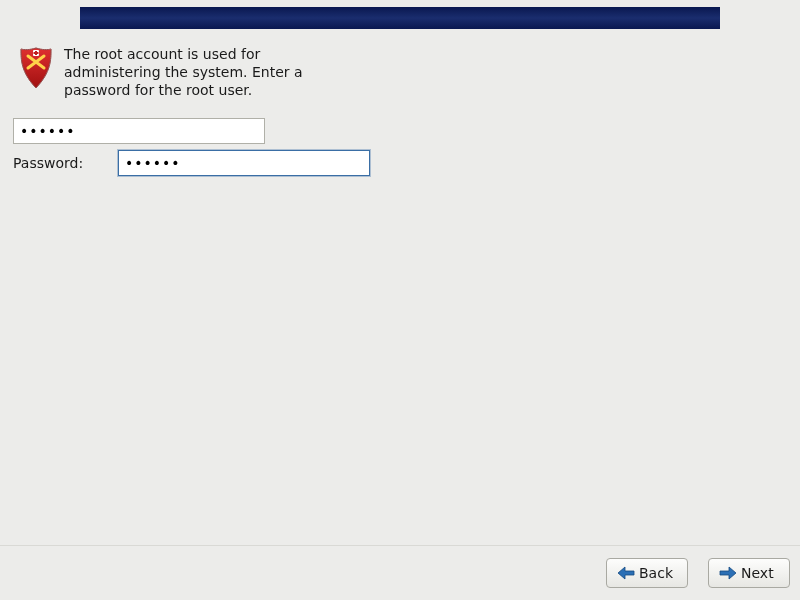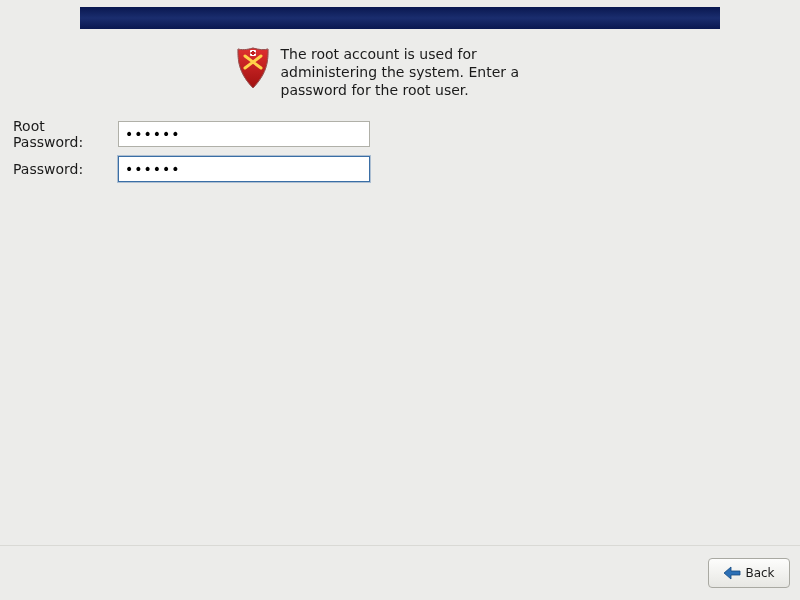--- a/index.html
+++ b/index.html
@@ -29,21 +29,20 @@
       position: absolute;
       top: 46px;
       left: 13px;
       right: 13px;
     }
     .intro-row {
       display: flex;
       align-items: flex-start;
       gap: 10px;
       margin-bottom: 18px;
-      justify-content: center;
     }
     .shield-icon {
       width: 36px;
       height: 44px;
       flex-shrink: 0;
       margin-left: 5px;
     }
     .intro-text {
       max-width: 290px;
       line-height: 1.28;
@@ -87,25 +86,24 @@
       gap: 20px;
     }
     .nav-btn {
       min-width: 82px;
       height: 30px;
       background: linear-gradient(to bottom, #fdfdfc, #e7e7e3);
       border: 1px solid #a9a9a2;
       border-radius: 4px;
       display: flex;
       align-items: center;
-      justify-content: center;
       gap: 4px;
       cursor: pointer;
       font-family: inherit;
-      font-size: 12px;
+      font-size: 14px;
       color: #1a1a1a;
       padding: 0 10px;
     }
     .arrow {
       width: 18px;
       height: 14px;
       display: block;
     }
   </style>
 </head>
@@ -128,32 +126,39 @@
         <path d="M10 22 L26 10 M10 10 L26 22" stroke="#ffd24a" stroke-width="3" stroke-linecap="round"></path>
         <rect x="15" y="4" width="6" height="6" fill="#ffffff" rx="1"></rect>
         <rect x="17" y="5" width="2" height="4" fill="#c02020"></rect>
         <rect x="15.5" y="6" width="5" height="2" fill="#c02020"></rect>
       </svg>
     </div>
     <div class="intro-text">The root account is used for administering the system.  Enter a password for the root user.</div>
   </div>
 
   <div class="form-row">
-    <div class="form-label">Root Password:</div>
     <input type="text" class="form-input" value="••••••" style="">
   </div>
 
   <div class="form-row">
     <div class="form-label">Password:</div>
     <input type="text" class="form-input focused" value="••••••" style="">
   </div>
 </div>
 
 <div class="footer">
   <button class="nav-btn">
     <span class="arrow">
       <svg viewBox="0 0 18 14" width="18" height="14">
         <path d="M8 1 L1 7 L8 13 L8 9 L17 9 L17 5 L8 5 Z" fill="#2b6fb5" stroke="#154a80" stroke-width="0.8"></path>
       </svg>
     </span>
     <span>Back</span>
   </button>
+  <button class="nav-btn">
+    <span class="arrow">
+      <svg viewBox="0 0 18 14" width="18" height="14">
+        <path d="M10 1 L17 7 L10 13 L10 9 L1 9 L1 5 L10 5 Z" fill="#2b6fb5" stroke="#154a80" stroke-width="0.8"></path>
+      </svg>
+    </span>
+    <span>Next</span>
+  </button>
 </div>
 
 </body></html>

